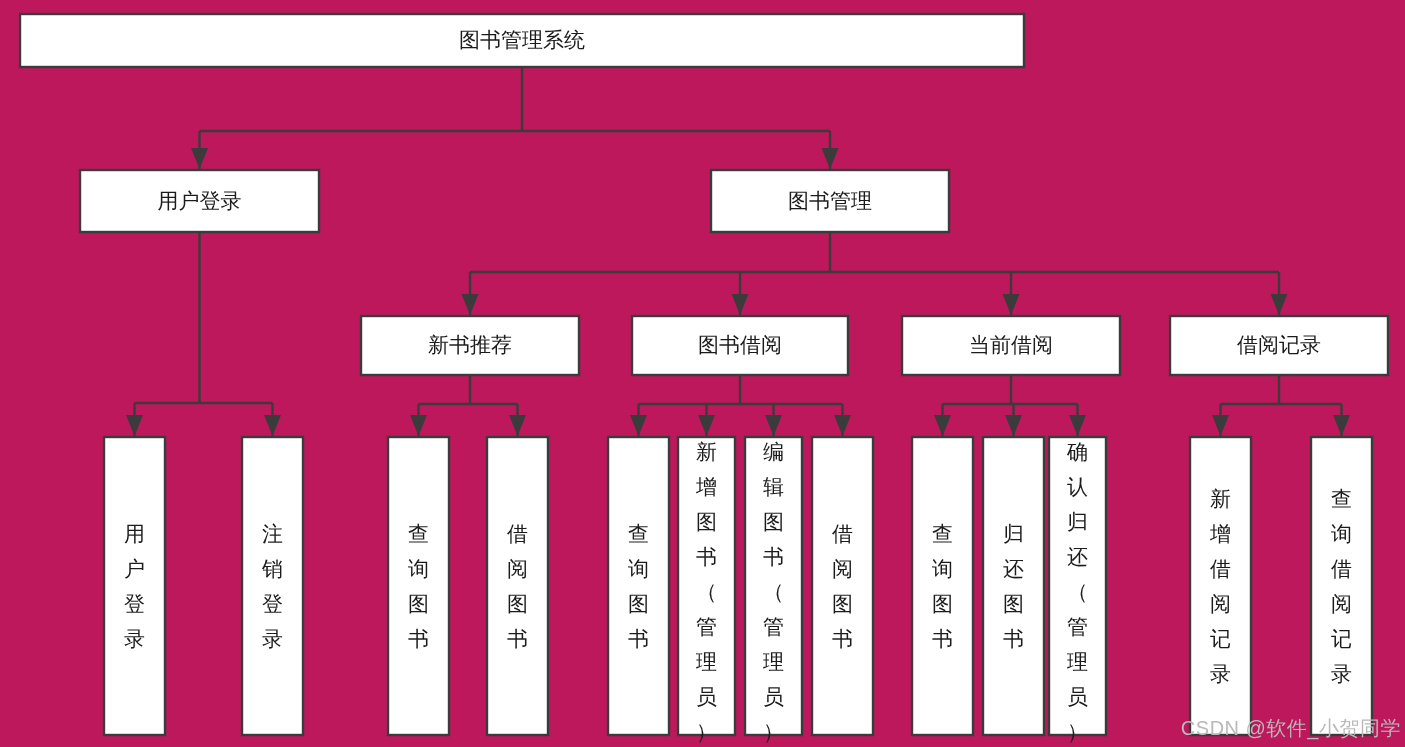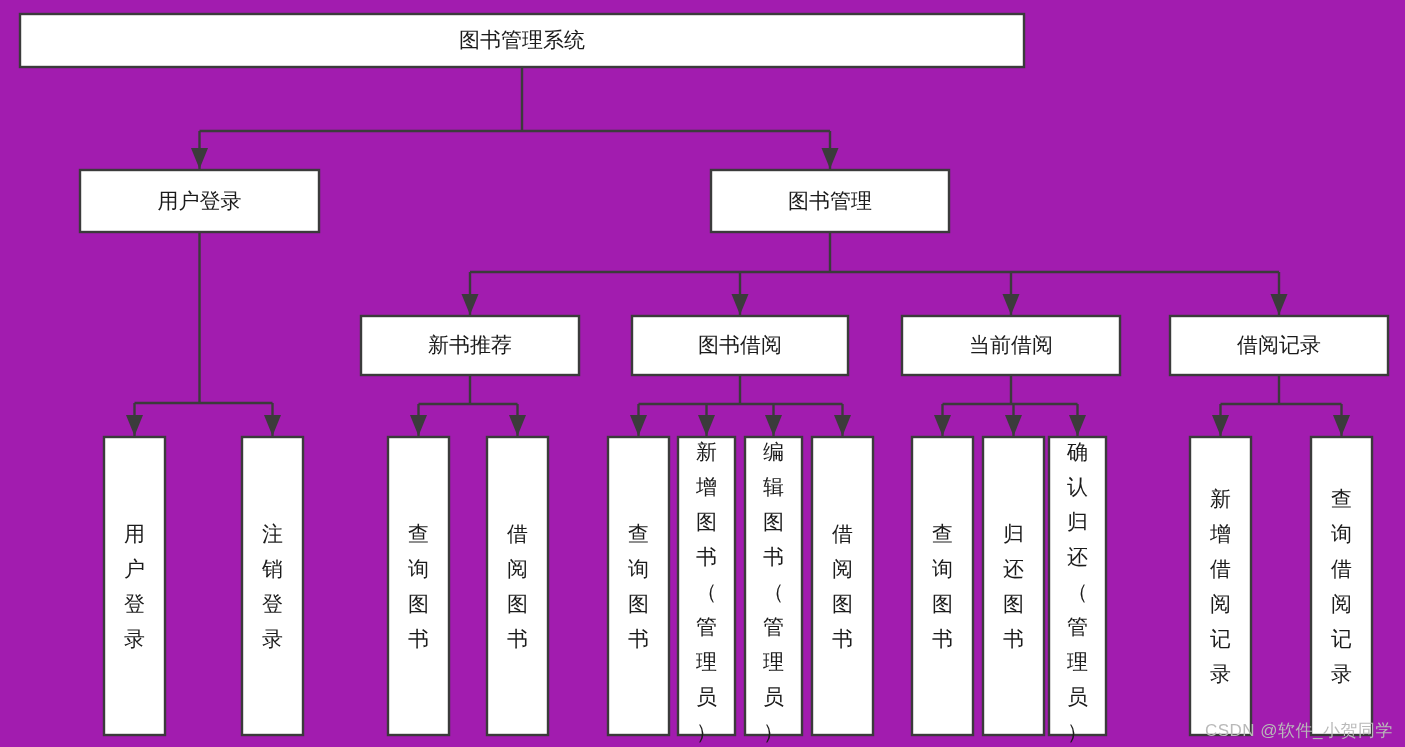--- a/index.html
+++ b/index.html
@@ -12,21 +12,21 @@
     width: 1405px;
     height: 747px;
     font-family: "Liberation Sans", "DejaVu Sans", sans-serif;
     overflow: hidden;
     position: relative;
   }
   #diagram-root {
     position: relative;
     width: 1405px;
     height: 747px;
-    background: #a21caf;
+    background: #be185d;
   }
   svg.diagram-canvas {
     position: absolute;
     left: 0;
     top: 0;
     width: 1405px;
     height: 747px;
     display: block;
   }
   .node-box {
@@ -52,24 +52,24 @@
     dominant-baseline: middle;
   }
   .node-label-v {
     font-family: "Liberation Sans", "DejaVu Sans", sans-serif;
     font-size: 21px;
     fill: #1b1b1b;
     text-anchor: middle;
   }
   .watermark {
     position: absolute;
-    right: 12px;
+    right: 4px;
     bottom: 5px;
     font-family: "Liberation Sans", "DejaVu Sans", sans-serif;
-    font-size: 17px;
+    font-size: 20px;
     color: #b9b9b9;
     letter-spacing: 0.5px;
     white-space: nowrap;
     user-select: none;
   }
 </style>
 </head>
 <body>
 
 <div id="diagram-root">

